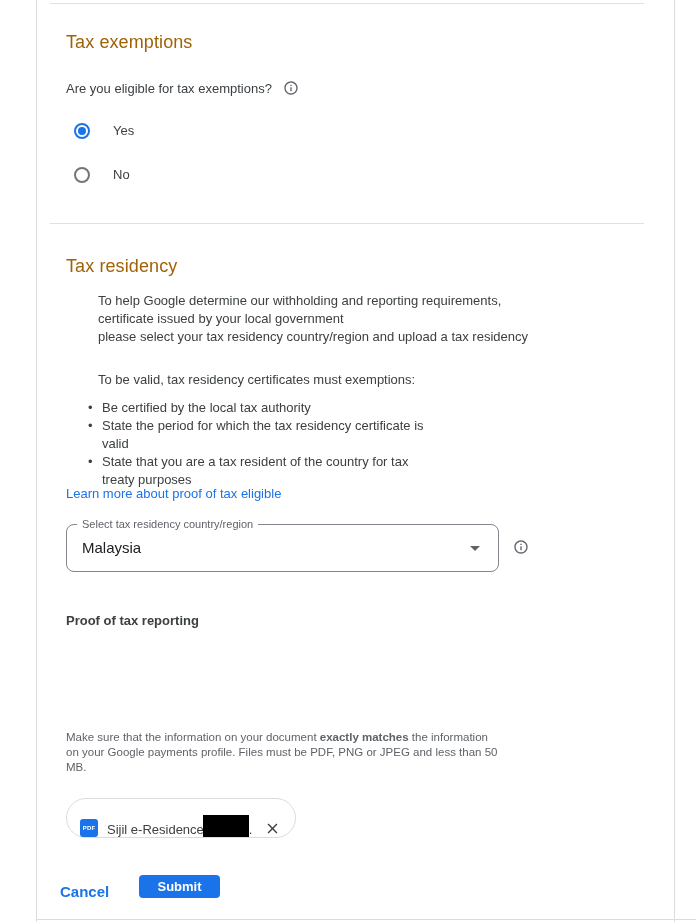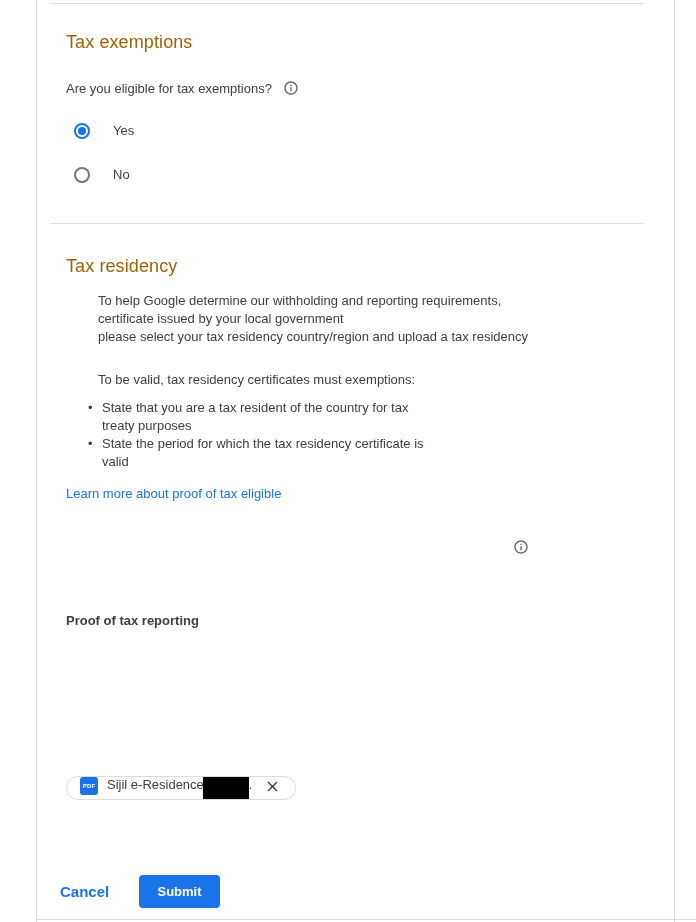--- a/index.html
+++ b/index.html
@@ -38,29 +38,29 @@
   .select-field .select-value { position:absolute; left:15px; top:0; line-height:46px; font-size:15px; color:#202124; }
   .dropdown-arrow { position:absolute; right:18px; top:21px; width:0; height:0; border-left:5px solid transparent; border-right:5px solid transparent; border-top:5px solid #5f6368; }
 
   .field-info { position:absolute; left:513px; top:539px; }
 
   .bold-label { position:absolute; left:66px; font-size:13px; font-weight:700; color:#3c4043; }
 
   .fine-print { position:absolute; left:66px; top:730px; width:434px; font-size:11.5px; line-height:15px; color:#5f6368; }
   .fine-print b { color:#5f6368; }
 
-  .file-chip { position:absolute; left:66px; top:776px; height:24px; display:inline-flex; align-items:flex-start; border:1px solid #dadce0; border-radius:20px; background:#fff; padding:0 14px 0 13px; }
+  .file-chip { position:absolute; left:66px; top:798px; height:40px; display:inline-flex; align-items:flex-end; border:1px solid #dadce0; border-radius:20px; background:#fff; padding:0 14px 0 13px; }
   .pdf-icon { width:18px; height:18px; border-radius:3px; background:#1a73e8; color:#fff; font-size:6px; font-weight:bold; display:flex; align-items:center; justify-content:center; letter-spacing:.2px; }
   .chip-name { margin-left:9px; font-size:13px; color:#3c4043; white-space:nowrap; }
   .redaction { display:inline-block; width:46px; height:22px; background:#000; vertical-align:middle; margin-left:-1px; }
   .chip-suffix { font-size:13px; color:#3c4043; }
   .chip-close { margin-left:11px; width:18px; height:18px; display:flex; align-items:center; justify-content:center; cursor:pointer; }
 
   .cancel-btn { position:absolute; left:60px; top:883px; font-size:15px; font-weight:700; color:#1a73e8; background:none; border:none; cursor:pointer; font-family:"Liberation Sans", sans-serif; }
-  .submit-btn { position:absolute; left:139px; top:875px; width:81px; height:33px; background:#1a73e8; color:#fff; border:none; border-radius:4px; font-size:13px; font-weight:700; cursor:pointer; font-family:"Liberation Sans", sans-serif; }
+  .submit-btn { position:absolute; left:139px; top:875px; width:81px; height:23px; background:#1a73e8; color:#fff; border:none; border-radius:4px; font-size:13px; font-weight:700; cursor:pointer; font-family:"Liberation Sans", sans-serif; }
 </style>
 </head>
 <body>
 
 <div class="page">
 
   <div class="v-border left"></div>
   <div class="v-border right"></div>
   <div class="divider" style="top:3px"></div>
 
@@ -94,35 +94,42 @@
 
   <div class="body-text" style="top:292px">
     <div>To help Google determine our withholding and reporting requirements,</div>
     <div>certificate issued by your local government</div>
     <div>please select your tax residency country/region and upload a tax residency</div>
   </div>
 
   <div class="body-text" style="top:371px">To be valid, tax residency certificates must exemptions:</div>
 
   <ul class="req-list">
+    <li>Be certified by the local tax authority</li>
+    <li>State the period for which the tax residency certificate is valid</li>
     <li>State that you are a tax resident of the country for tax treaty purposes</li>
-    <li>State the period for which the tax residency certificate is valid</li>
   </ul>
 
   <a class="link" style="top:486px">Learn more about proof of tax eligible</a>
 
+  <div class="select-field" style="top:524px">
+    <span class="float-label">Select tax residency country/region</span>
+    <span class="select-value">Malaysia</span>
+    <span class="dropdown-arrow"></span>
+  </div>
   <span class="info-icon field-info">
     <svg viewBox="0 0 24 24" width="16" height="16">
         <path fill="#5f6368" d="M11 7h2v2h-2zm0 4h2v6h-2zm1-9C6.48 2 2 6.48 2 12s4.48 10 10 10 10-4.48 10-10S17.52 2 12 2zm0 18c-4.41 0-8-3.59-8-8s3.59-8 8-8 8 3.59 8 8-3.59 8-8 8z"></path>
       </svg>
   </span>
 
   <div class="bold-label" style="top:613px">Proof of tax reporting</div>
 
 
+  <div class="fine-print"><span>Make sure that the information on your document </span><b>exactly matches</b><span> the information on your Google payments profile. Files must be PDF, PNG or JPEG and less than 50 MB.</span></div>
 
   <div class="file-chip">
     <span class="pdf-icon">PDF</span>
     <span class="chip-name">Sijil e-Residence</span>
     <span class="redaction"></span>
     <span class="chip-suffix">.</span>
     <span class="chip-close">
       <svg viewBox="0 0 24 24" width="17" height="17">
           <path fill="#3c4043" d="M19 6.41 17.59 5 12 10.59 6.41 5 5 6.41 10.59 12 5 17.59 6.41 19 12 13.41 17.59 19 19 17.59 13.41 12z"></path>
         </svg>

